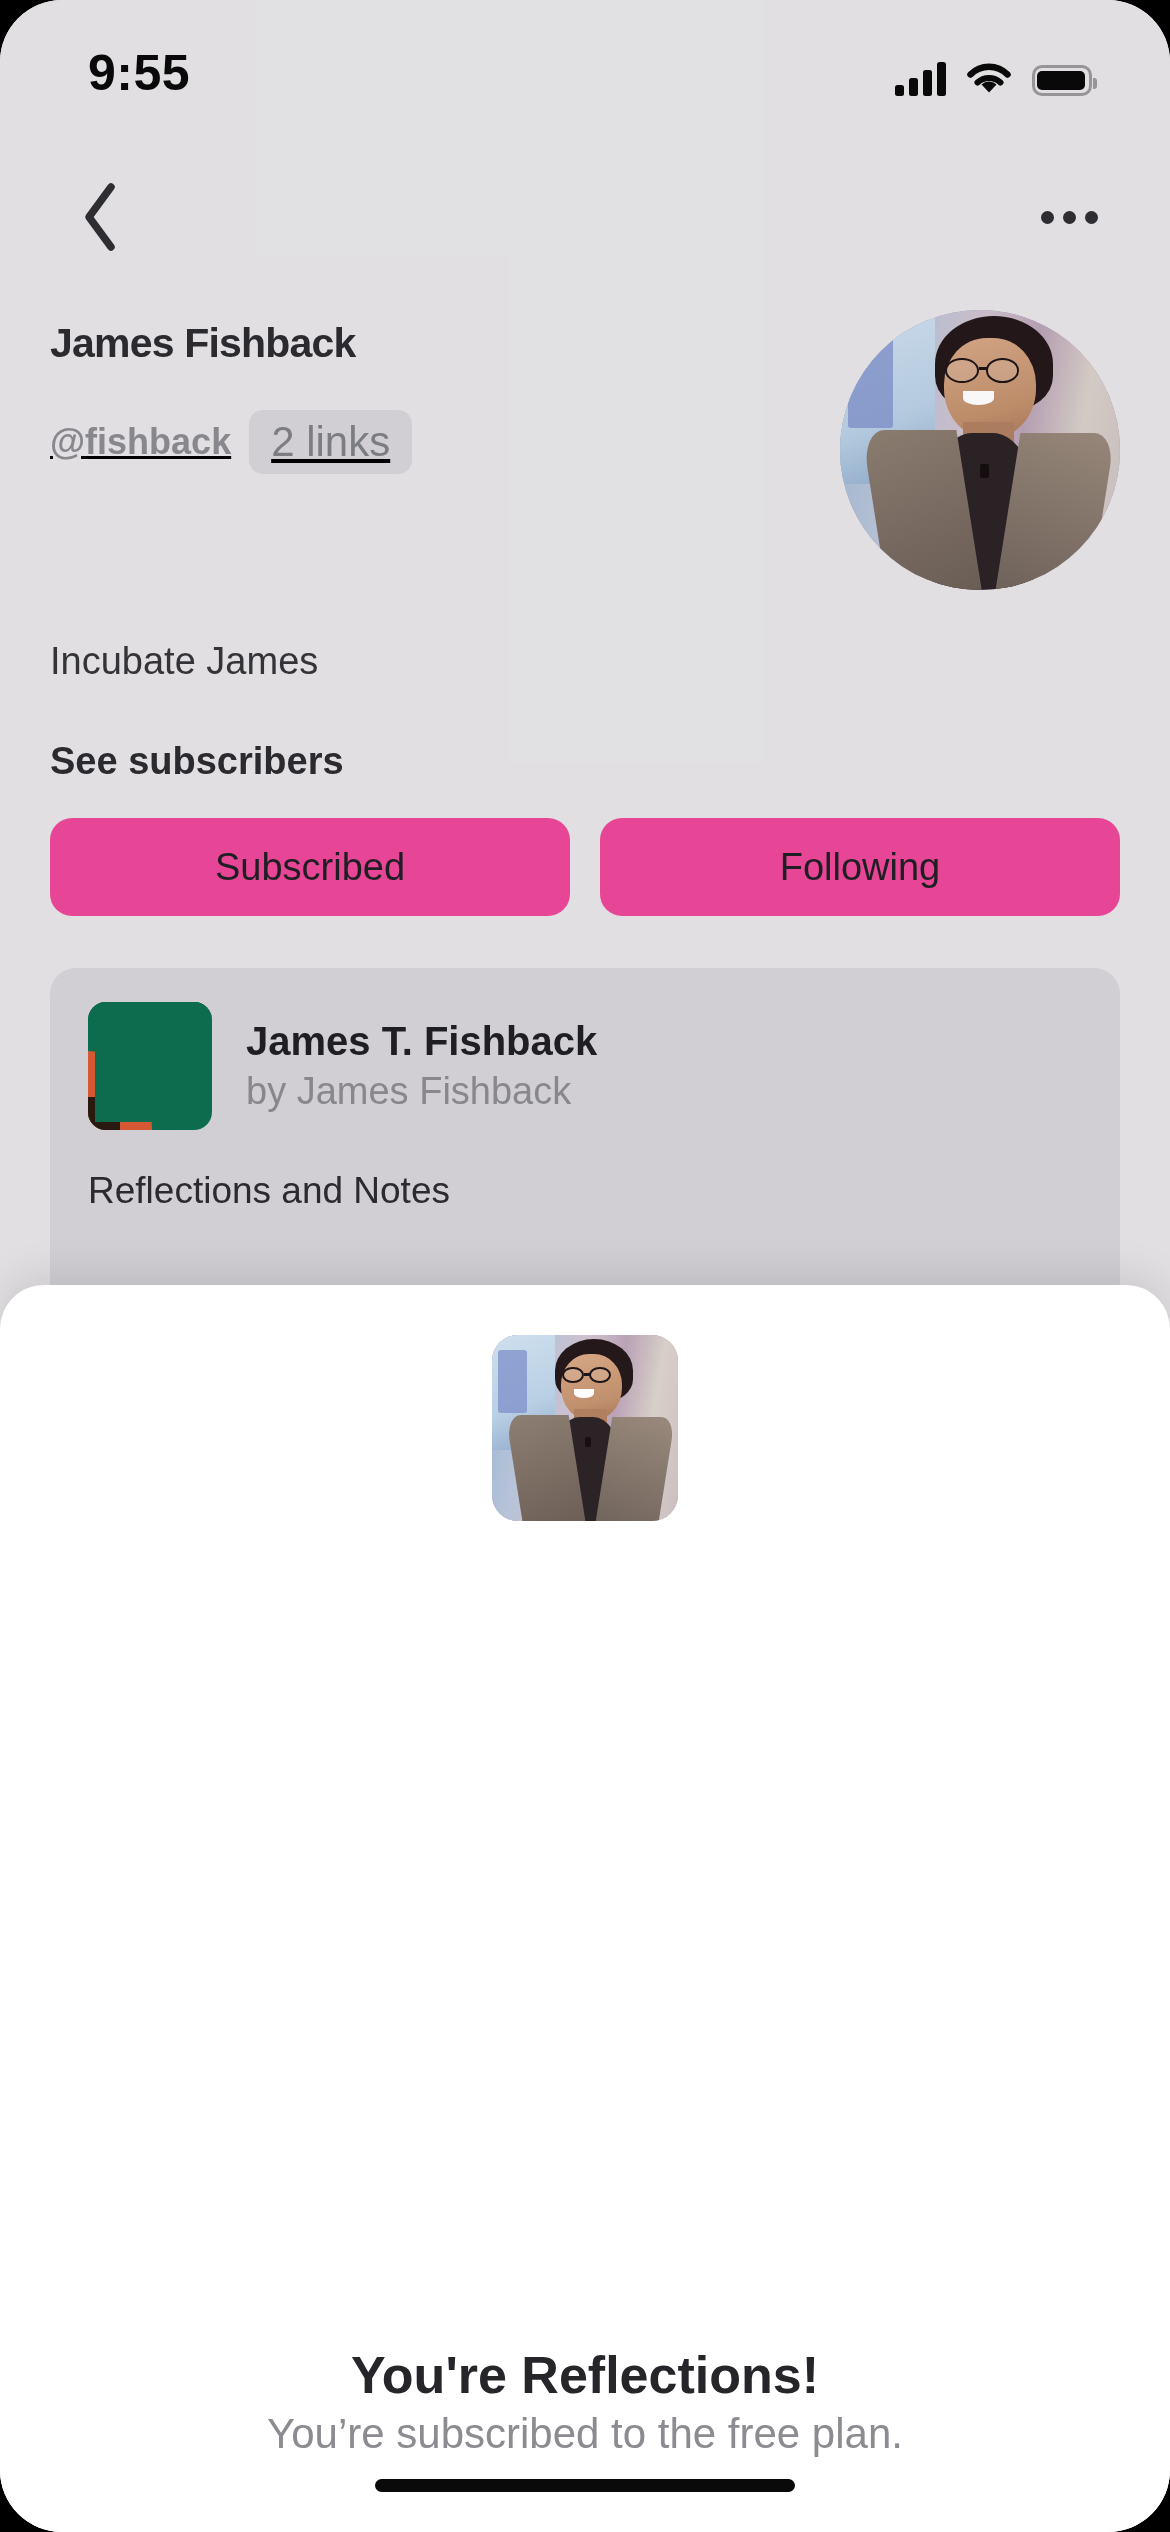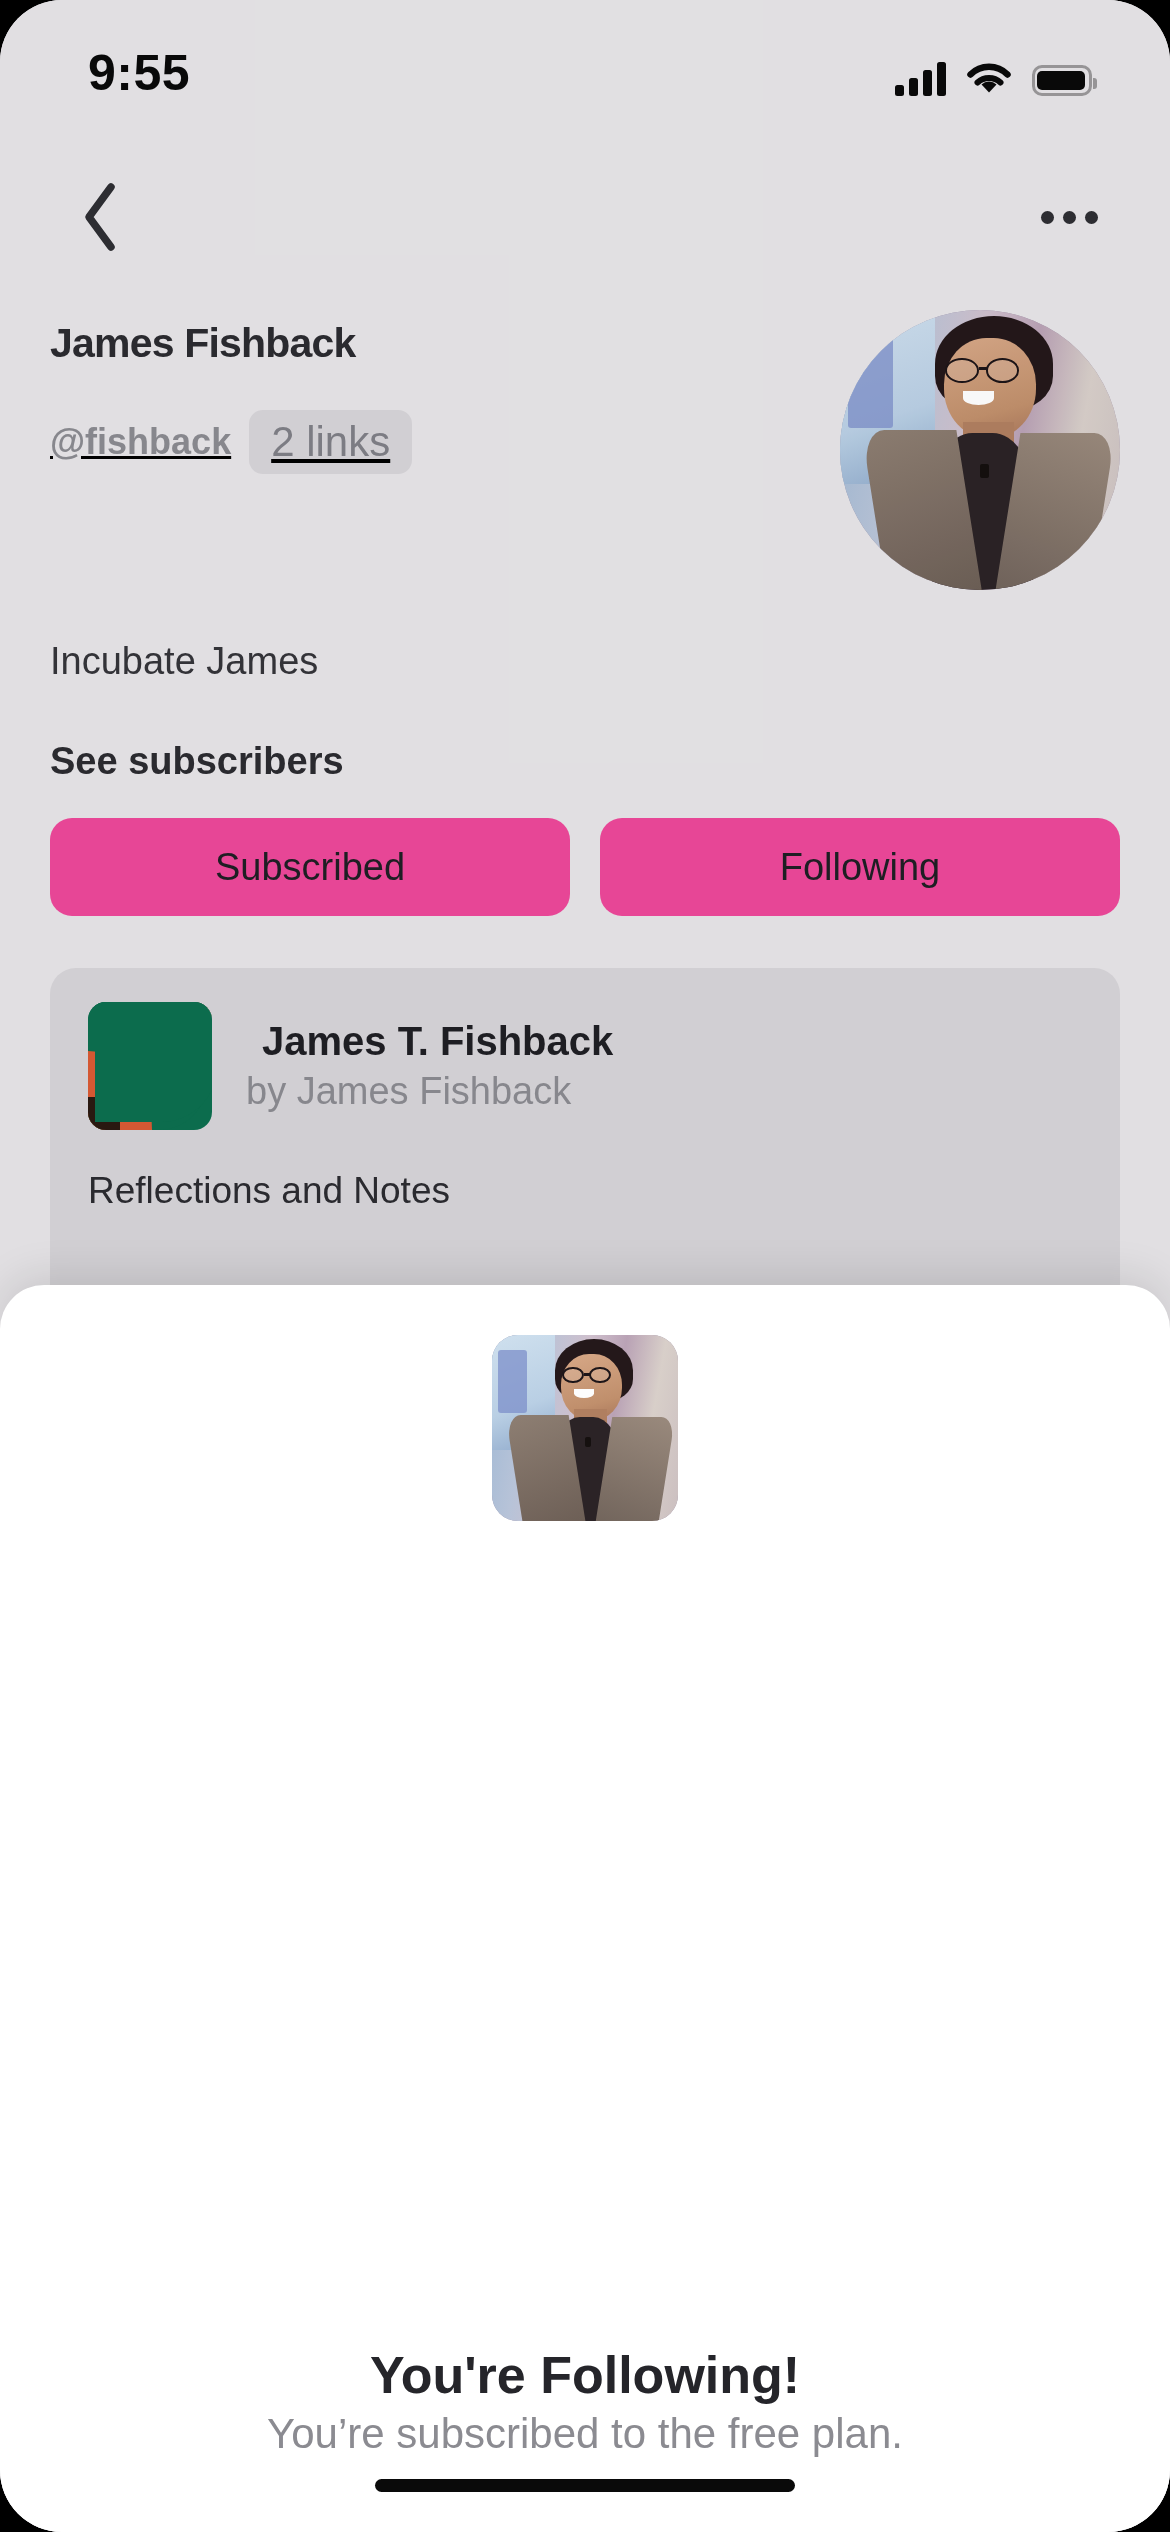--- a/index.html
+++ b/index.html
@@ -200,21 +200,21 @@
   }
   #pub-logo .blob-dark {
     position:absolute; left:0; bottom:0; width:26%; height:26%;
     background:#2a1a12; border-radius:0 70% 0 14%;
   }
   #pub-logo .blob-green2 {
     position:absolute; left:6%; top:0; width:98%; height:94%;
     background:#0d6f4f; border-radius:0 0 46% 0;
   }
   #pub-text { display:flex; flex-direction:column; gap:6px; }
-  #pub-title { font-size:40px; font-weight:700; color:#1f1f24;margin-left:16px; }
+  #pub-title { font-size:40px; font-weight:700; color:#1f1f24; }
   #pub-author { font-size:38px; color:#8a8a90; }
   #pub-section {
     margin-top:40px; font-size:37px; color:#2b2b30;
   }
 
   
   #scrim { position:absolute; inset:0; background:rgba(0,0,0,0.02); }
 
   
   #sheet {
@@ -354,19 +354,19 @@
           <div class="bridge"></div>
         <div class="smile"></div>
           <div class="neck"></div>
         <div class="shirt"></div>
           <div class="lapelL"></div>
           <div class="lapelR"></div>
         <div class="mic"></div>
       </div>
     </div>
 
-    <div id="sheet-title">You're Following!</div>
+    <div id="sheet-title">You're Reflections!</div>
     <div id="sheet-subtitle">You’re subscribed to the free plan.</div>
 
     <div id="home-indicator"></div>
   </div>
 
 </div>
 
 </body></html>

